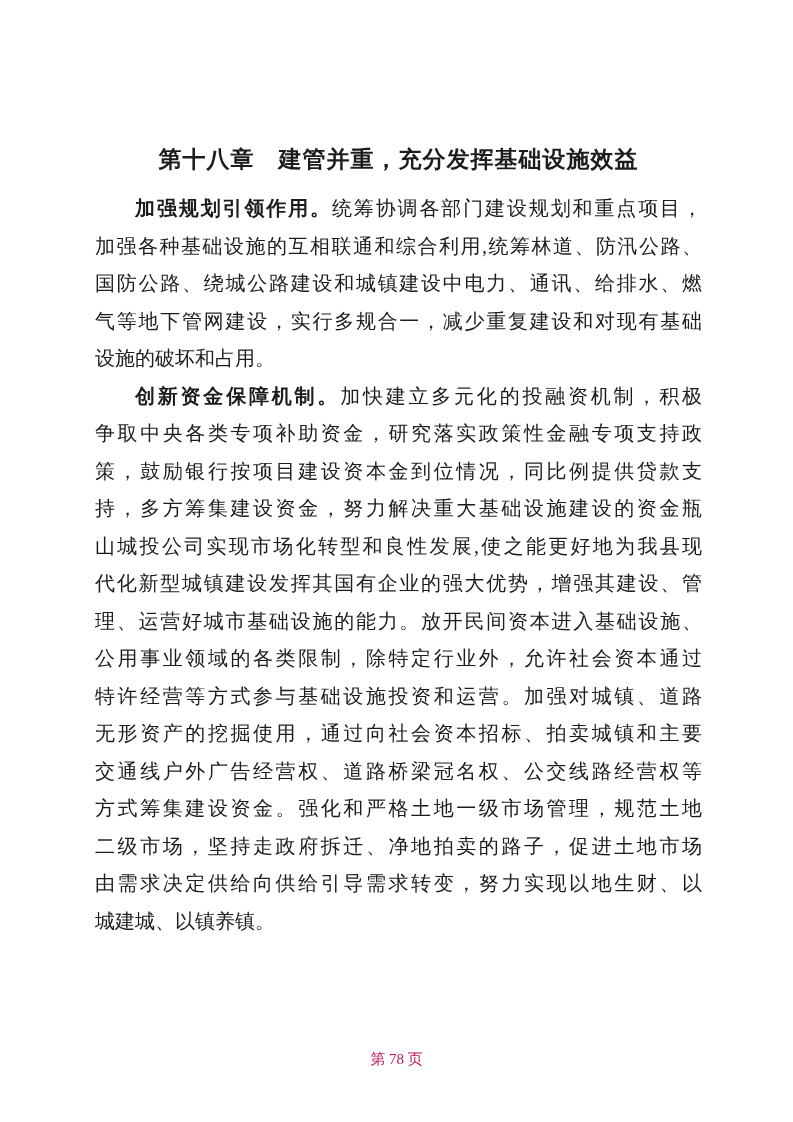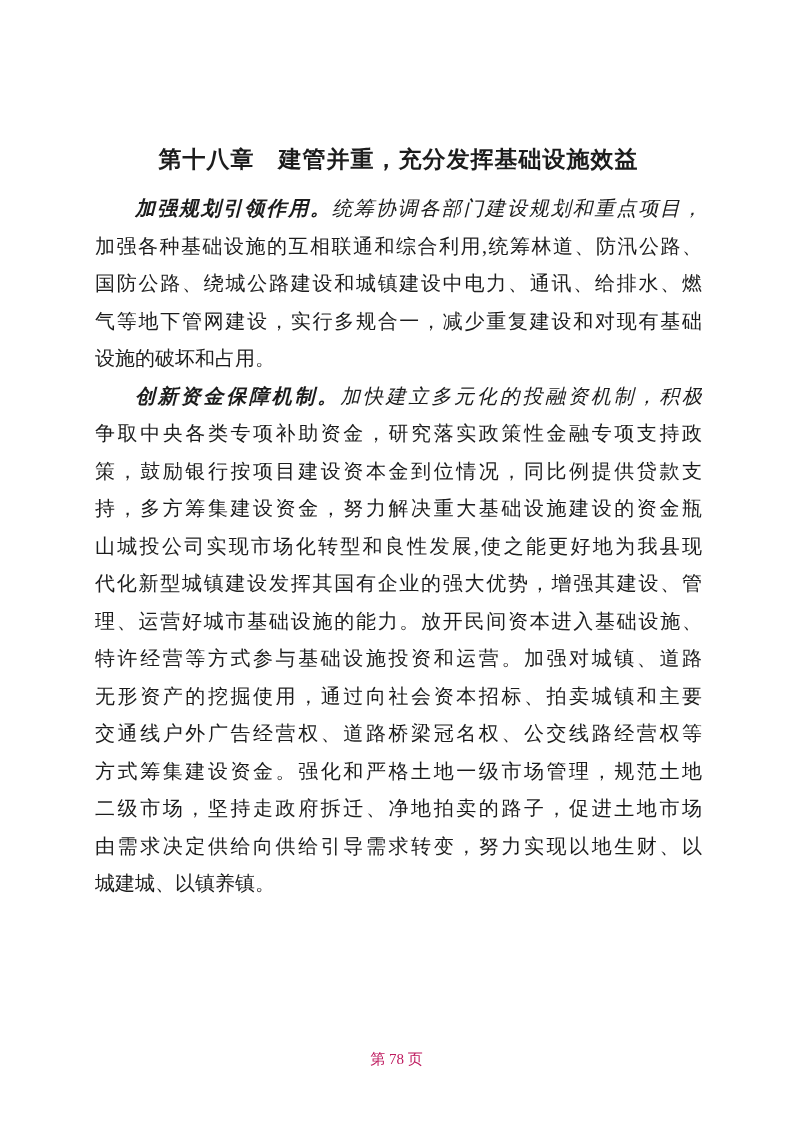--- a/index.html
+++ b/index.html
@@ -30,21 +30,21 @@
     font-family: "Liberation Serif", "DejaVu Serif", serif;
   }
   .line {
     font-size: 20px;
     height: 37.5px;
     line-height: 37.5px;
     text-align: justify;
     text-align-last: justify;
     overflow: hidden;
   }
-  .line.first { text-indent: 40px; font-style: italic; }
+  .line.first { text-indent: 40px; }
   .line.para-end { text-align-last: left; }
   .lead {
     font-weight: 700;
     font-family: "Liberation Sans", "DejaVu Sans", sans-serif;
   }
   .footer {
     position: absolute;
     left: 0; top: 1050px;
     width: 793px;
     text-align: center;
@@ -66,20 +66,21 @@
     <div class="line">气等地下管网建设，实行多规合一，减少重复建设和对现有基础</div>
     <div class="line para-end">设施的破坏和占用。</div>
 
     <div class="line first"><span class="lead">创新资金保障机制。</span><span>加快建立多元化的投融资机制，积极</span></div>
     <div class="line">争取中央各类专项补助资金，研究落实政策性金融专项支持政</div>
     <div class="line">策，鼓励银行按项目建设资本金到位情况，同比例提供贷款支</div>
     <div class="line">持，多方筹集建设资金，努力解决重大基础设施建设的资金瓶</div>
     <div class="line">山城投公司实现市场化转型和良性发展,使之能更好地为我县现</div>
     <div class="line">代化新型城镇建设发挥其国有企业的强大优势，增强其建设、管</div>
     <div class="line">理、运营好城市基础设施的能力。放开民间资本进入基础设施、</div>
+    <div class="line">公用事业领域的各类限制，除特定行业外，允许社会资本通过</div>
     <div class="line">特许经营等方式参与基础设施投资和运营。加强对城镇、道路</div>
     <div class="line">无形资产的挖掘使用，通过向社会资本招标、拍卖城镇和主要</div>
     <div class="line">交通线户外广告经营权、道路桥梁冠名权、公交线路经营权等</div>
     <div class="line">方式筹集建设资金。强化和严格土地一级市场管理，规范土地</div>
     <div class="line">二级市场，坚持走政府拆迁、净地拍卖的路子，促进土地市场</div>
     <div class="line">由需求决定供给向供给引导需求转变，努力实现以地生财、以</div>
     <div class="line para-end">城建城、以镇养镇。</div>
 
   </div>
 

